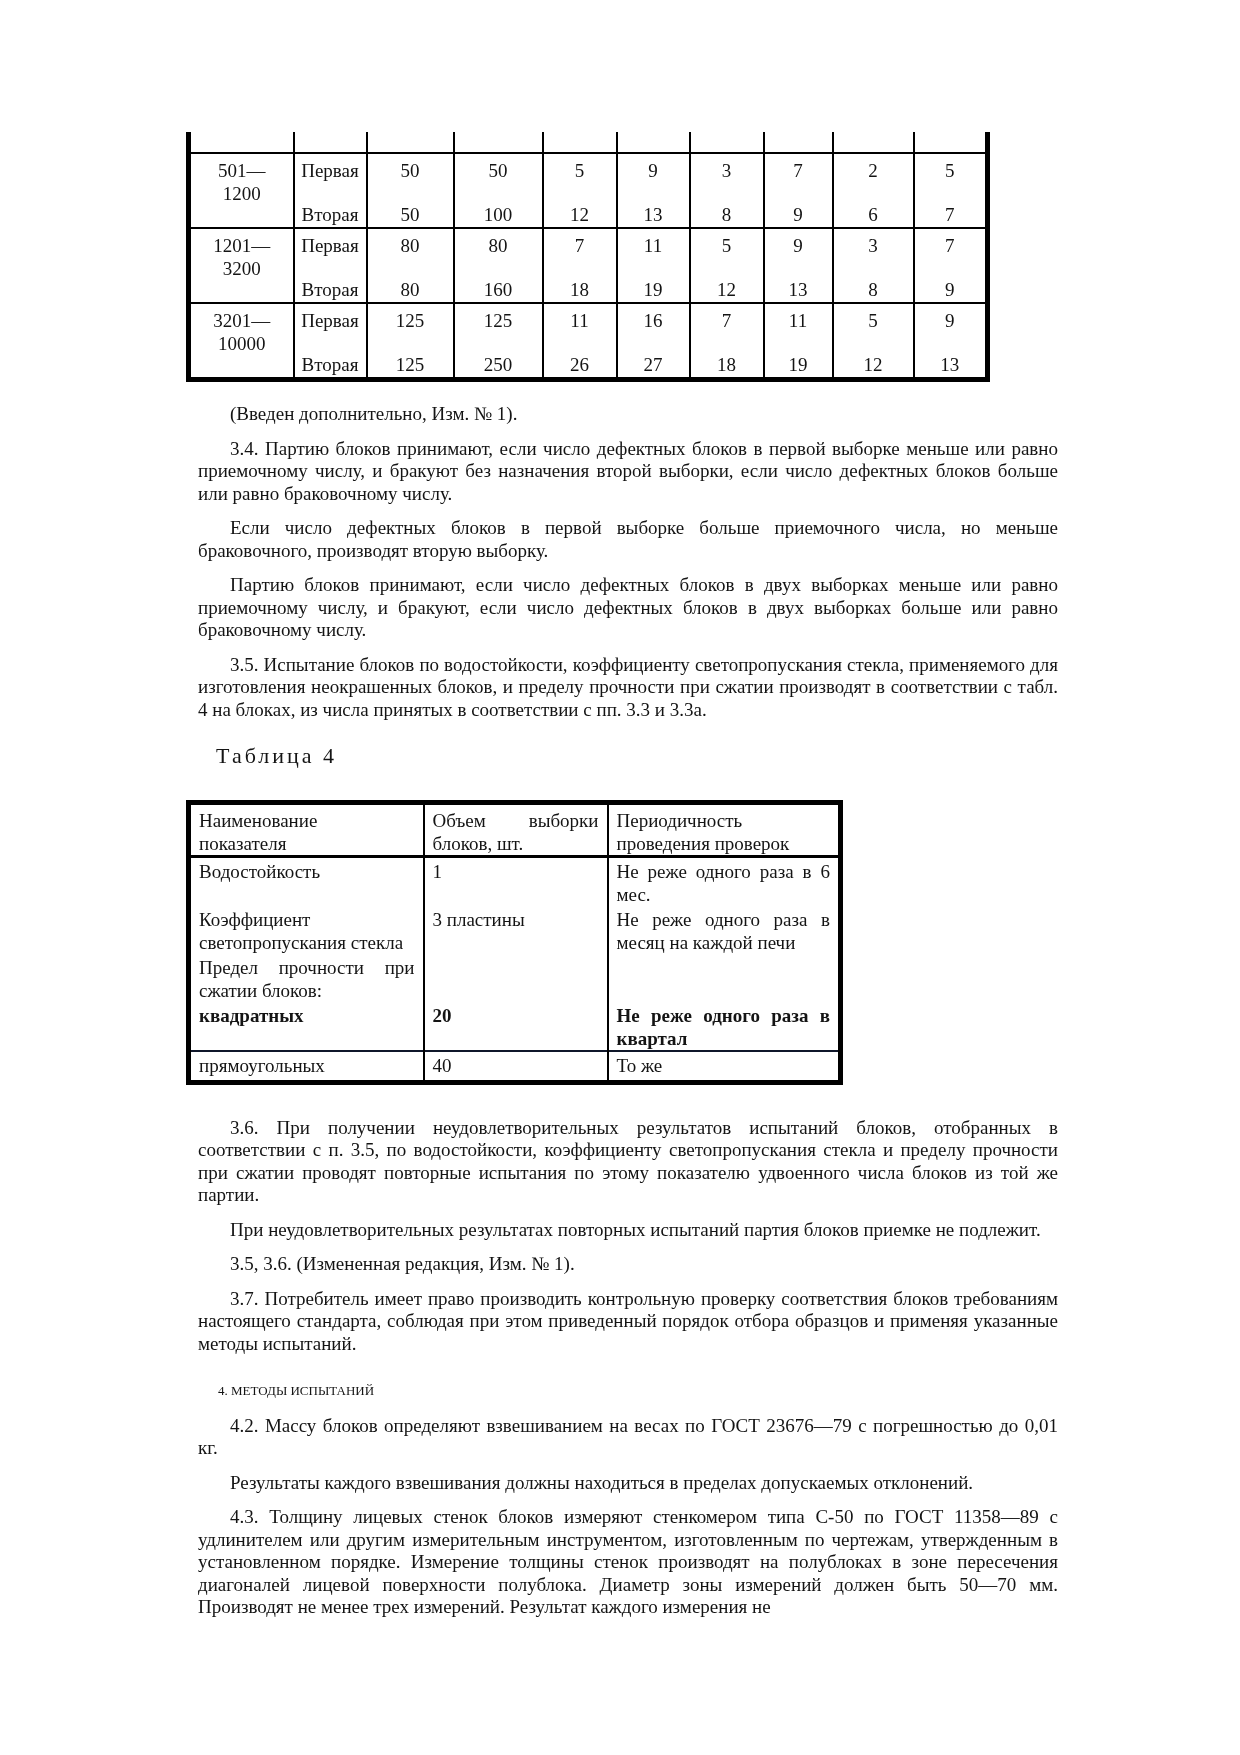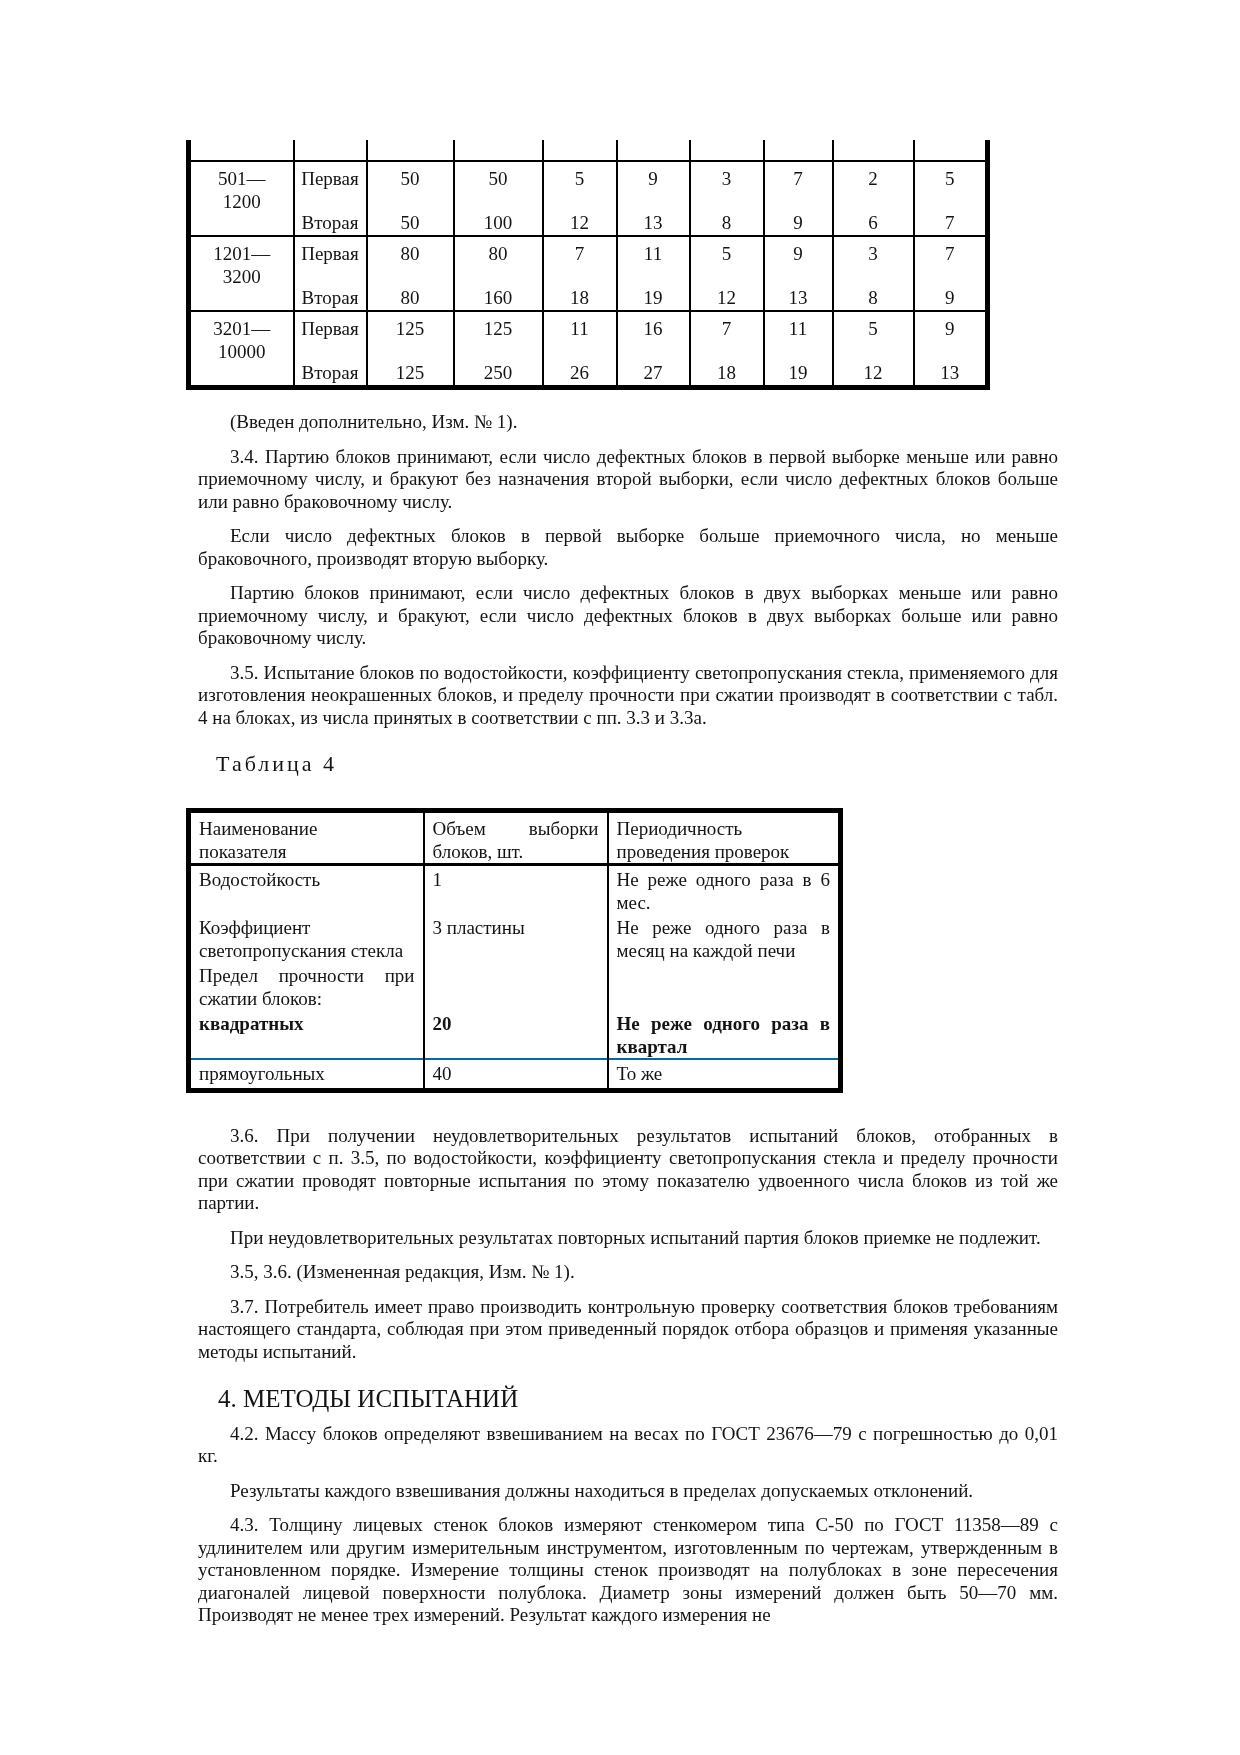--- a/index.html
+++ b/index.html
@@ -2,21 +2,21 @@
 <html><head>
 <meta charset="utf-8">
 <title>GOST page</title>
 <style>
   html,body { margin:0; padding:0; background:#e8e8e8; }
   .page {
     position:relative; width:1240px; height:1755px; background:#ffffff;
     margin:0 auto; overflow:hidden; color:#141414;
     font-family:"Liberation Serif","DejaVu Serif",serif;
   }
-  .content { position:absolute; left:186px; top:140px; width:884px; }
+  .content { position:absolute; left:186px; top:132px; width:884px; }
 
   p { margin:12px; font-size:19px; line-height:22.5px; text-align:justify; text-indent:32px; }
 
   
   table.t1 {
     border-collapse:collapse; table-layout:fixed; width:799px;
     border-left:5px solid #000; border-right:5px solid #000; border-bottom:5px solid #000;
     margin-bottom:21px;
   }
   .t1 td { border-left:2px solid #000; text-align:center; font-size:19px; line-height:23px; padding:0; }
@@ -35,26 +35,26 @@
   table.t4 {
     border-collapse:collapse; table-layout:fixed; width:652px;
     border:5px solid #000; margin-bottom:32px;
   }
   .t4 td { border-left:2px solid #000; vertical-align:top; padding:2px 8px 0 8px; font-size:19px; line-height:23px; text-align:left; }
   .t4 thead td { border-bottom:3px solid #000; height:46px; padding-top:4px; }
   .t4 tbody tr.r1 td { height:45px; }
   .t4 tbody tr.r2 td { height:45px; }
   .t4 tbody tr.r3 td { height:38px; }
   .t4 tbody tr.r4 td { height:44px;font-weight:bold; }
-  .t4 tbody tr.r5 td { height:26px; border-top:2px solid #0369a1; }
+  .t4 tbody tr.r5 td { height:26px; border-top:2px solid #0f172a; }
   .t4 td.c1, .t4 td.c3 { text-align:justify; }
   .jline { text-align:justify; text-align-last:justify; }
 
   .heading {
-    font-size:25px; line-height:22.5px; font-weight:normal;
+    font-size:13px; line-height:22.5px; font-weight:normal;
     margin:25px 0 0 0; text-indent:32px;
   }
 </style>
 </head>
 <body>
 
 <div class="page">
   <div class="content">
 
     <table class="t1">

